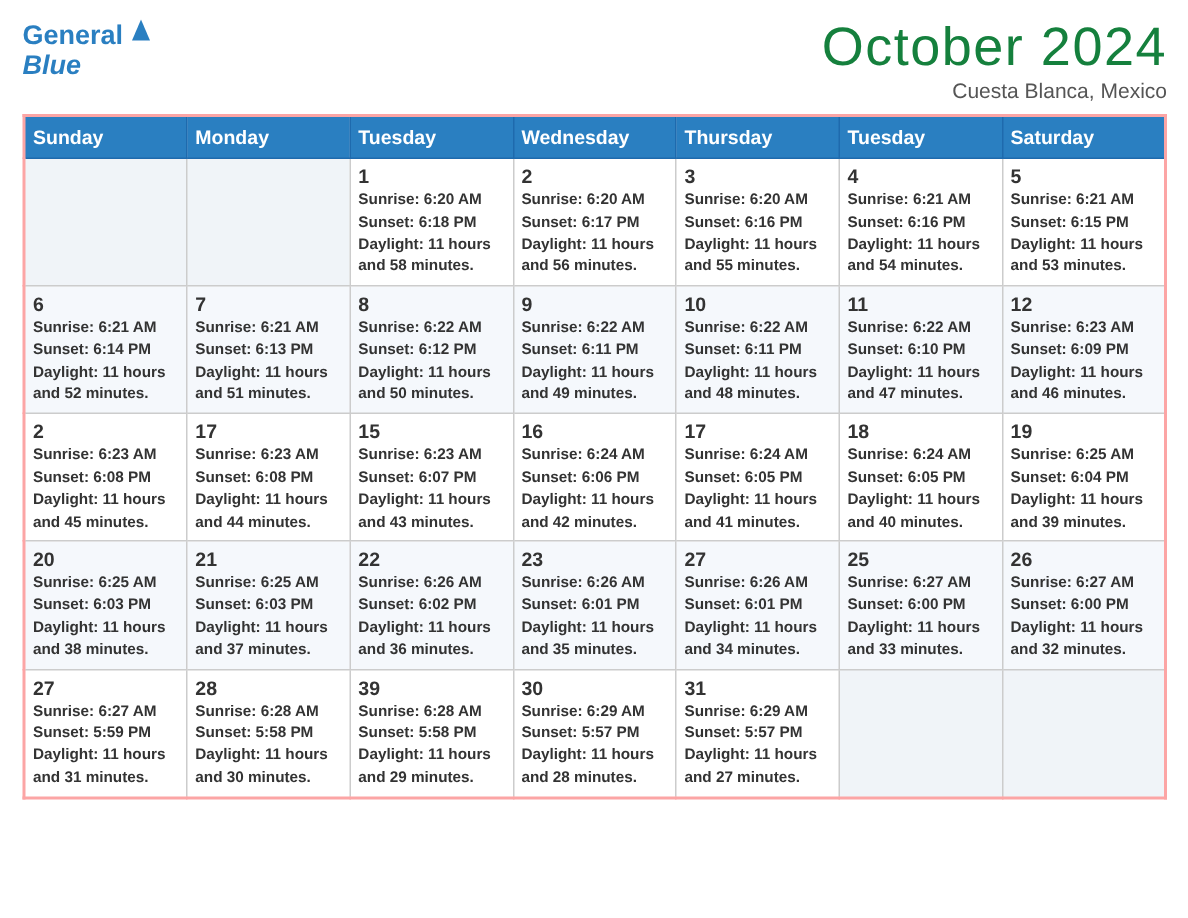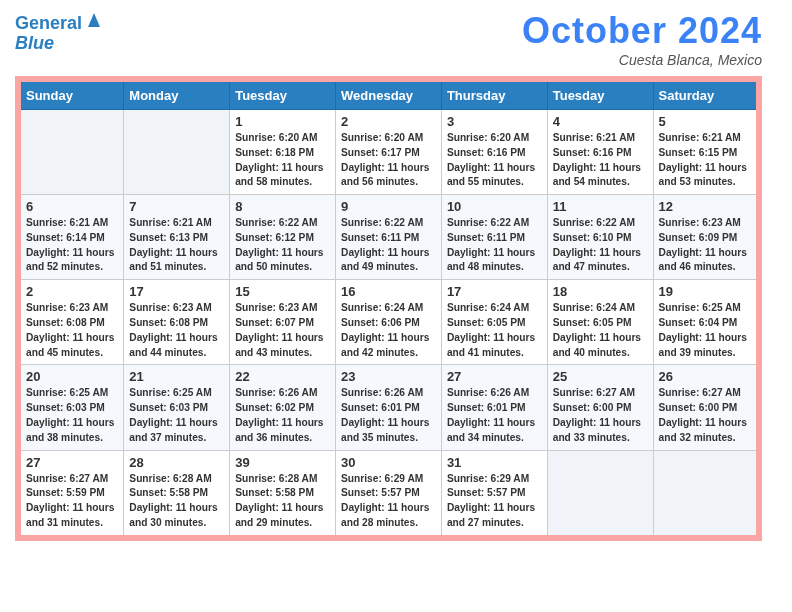--- a/index.html
+++ b/index.html
@@ -6,21 +6,21 @@
     body {
       font-family: Arial, sans-serif;
       background: #fff;
       width: 792px;
       min-height: 612px;
     }
     .page {
       width: 792px;
       min-height: 612px;
       background: #fff;
-      padding: 10px 30px 15px 15px;
+      padding: 10px 14px 15px 15px;
     }
     .header {
       display: flex;
       justify-content: space-between;
       align-items: flex-start;
       margin-bottom: 8px;
     }
     .logo {
       display: flex;
       align-items: center;
@@ -33,33 +33,32 @@
       line-height: 1.1;
     }
     .logo-text span {
       color: #2a7fc1;
     }
     .title-section {
       text-align: right;
     }
     .month-title {
       font-size: 36px;
-      font-weight: bold;
-      color: #3b82f6;
+      font-weight: normal;
+      color: #15803d;
       letter-spacing: 1px;
     }
     .location {
       font-size: 14px;
       color: #555;
-      font-style: italic;
     }
     .calendar {
       width: 100%;
       border-collapse: collapse;
-      border: 6px solid #fca5a5;
+      border: 2px solid #fca5a5;
     }
     .calendar th {
       background-color: #2a7fc1;
       color: #fff;
       font-size: 13px;
       font-weight: bold;
       padding: 6px 5px;
       border: 1px solid #1e6aad;
       text-align: left;
     }

